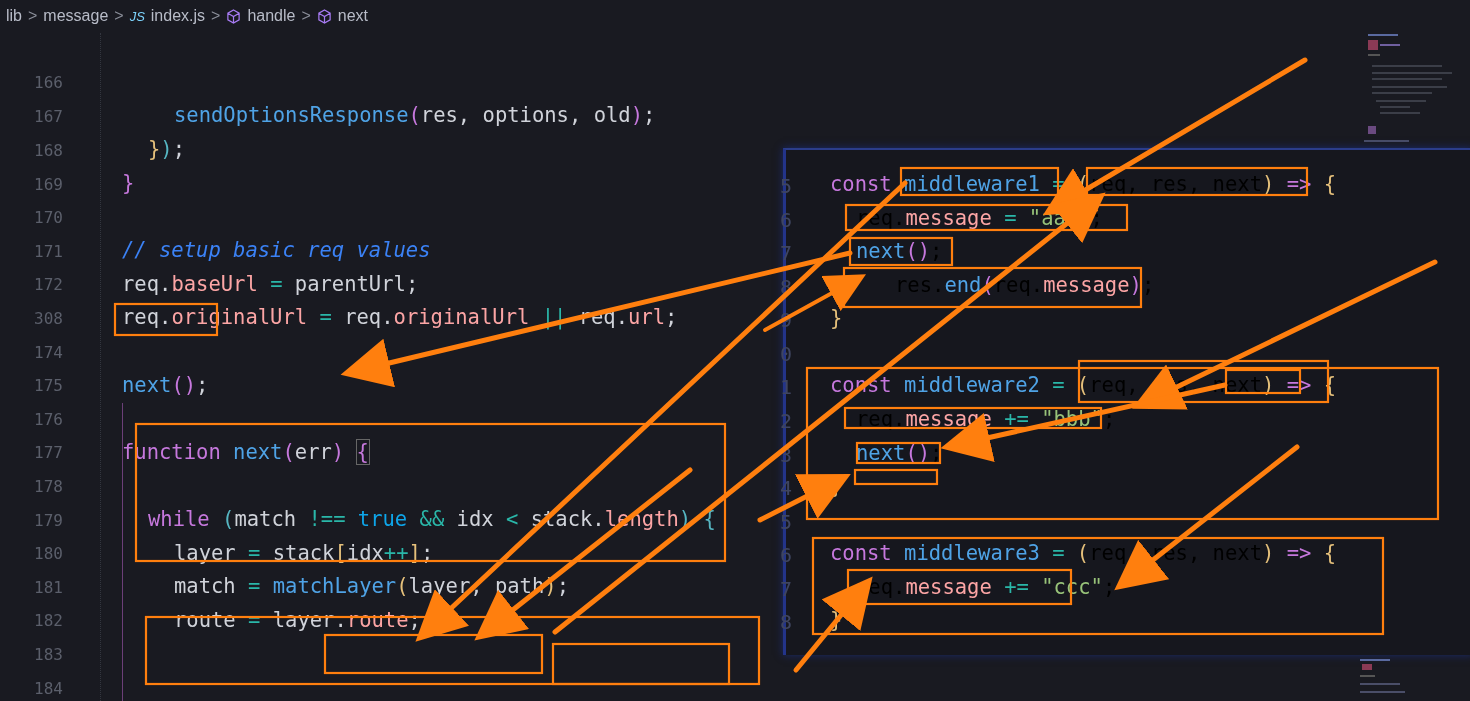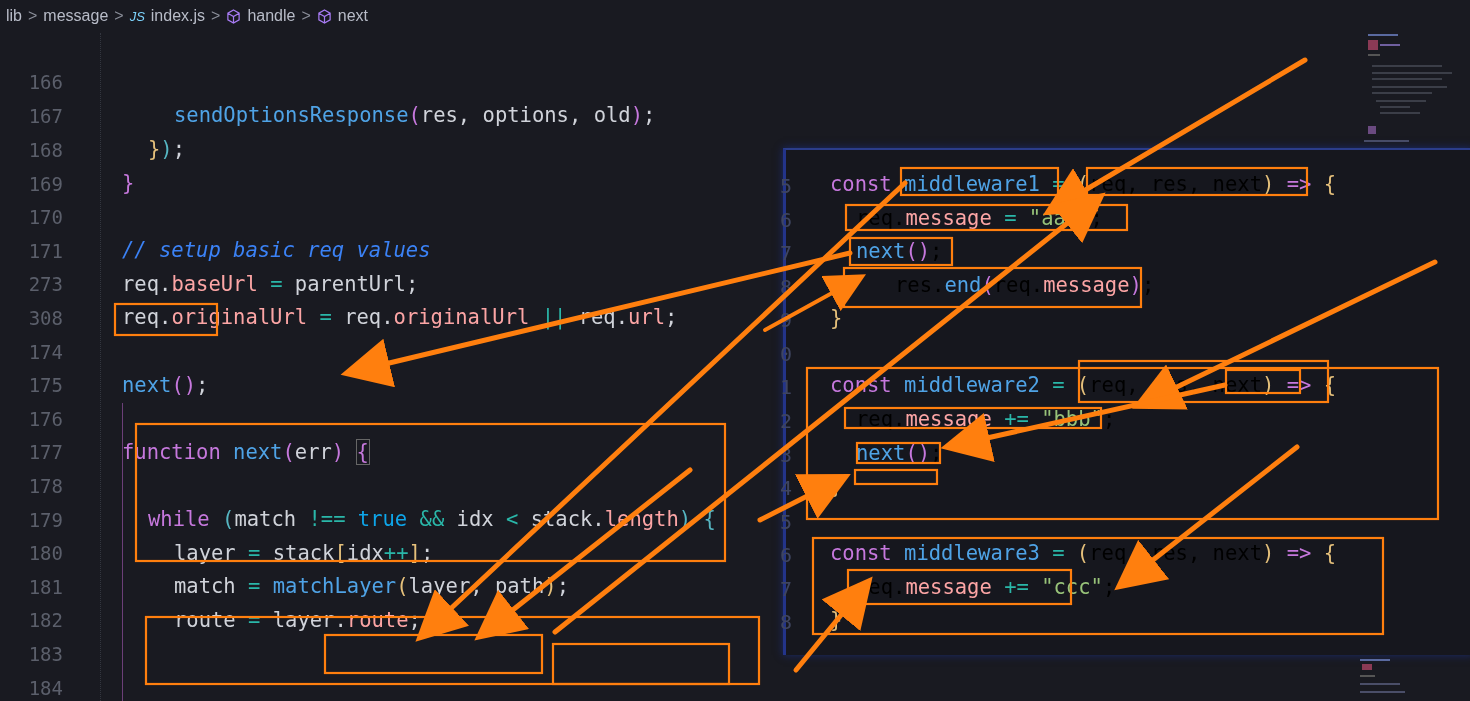--- a/index.html
+++ b/index.html
@@ -5,21 +5,21 @@
   html,body{margin:0;padding:0;}
   body{width:1470px;height:701px;overflow:hidden;background:#191a21;position:relative;
        font-family:"DejaVu Sans Mono","Liberation Mono",monospace;}
   .crumbs{position:absolute;left:0;top:0;height:32px;width:1470px;display:flex;align-items:center;
           padding-left:6px;font-family:"Liberation Sans",sans-serif;font-size:16px;color:#b8bcc8;gap:6px;}
   .crumbs .sep{color:#8a8e99;}
   .crumbs .js{color:#7dd3fc;font-weight:normal;font-style:italic;font-size:13px;}
   .crumbs .cube{width:15px;height:15px;display:inline-block;}
   .editor{position:absolute;left:0;top:33px;width:1350px;height:668px;}
   .line{position:absolute;left:0;height:33px;line-height:33px;font-size:20.5px;white-space:pre;}
-  .ln{position:absolute;left:18px;width:45px;text-align:right;color:#5b5f6b;font-size:19px;}
+  .ln{position:absolute;left:18px;width:45px;text-align:right;color:#5b5f6b;font-size:16px;}
   .code{position:absolute;left:0;color:#d0d3da;}
   .guide{position:absolute;width:0;border-left:1px dotted #33363f;}
   .kw{color:#c678dd}.fn{color:#4fa3e6}.prop{color:#fca5a5}.str{color:#98c379}.cmt{color:#3b82f6;font-style:italic}
   .op{color:#2ab7a9}.bool{color:#0ea5e9}.br1{color:#e5c07b}.br2{color:#c678dd}.br3{color:#56b6c2}
   .minimap{position:absolute;right:0;top:30px;width:120px;height:120px;}
   .overlay{position:absolute;left:783px;top:148px;width:687px;height:505px;background:#16171e;
            border-top:2px solid #2b3d8a;border-left:3px solid #23348a;box-shadow:0 0 8px #1b2a6a;}
   .oln{position:absolute;left:-6px;color:#3f4560;font-size:20px;width:12px;text-align:right;}
   .minimap2{position:absolute;right:10px;top:655px;width:120px;height:46px;}
   svg.annot{position:absolute;left:0;top:0;width:1470px;height:701px;pointer-events:none;}
@@ -73,21 +73,21 @@
     <span class="ln">170</span>
     <span class="code cmt" style="left:122px">// setup basic req values</span>
   </div>
 
   <div class="line" style="top:169px">
     <span class="ln">171</span>
     <span class="code" style="left:122px">req.<span class="prop">baseUrl</span> <span class="op">=</span> parentUrl;</span>
   </div>
 
   <div class="line" style="top:202px">
-    <span class="ln">273</span>
+    <span class="ln">172</span>
     <span class="code" style="left:122px">req.<span class="prop">originalUrl</span> <span class="op">=</span> req.<span class="prop">originalUrl</span> <span class="op">||</span> req.<span class="prop">url</span>;</span>
   </div>
 
   <div class="line" style="top:236px">
     <span class="ln">308</span>
   </div>
 
   <div class="line" style="top:270px">
     <span class="ln">174</span>
     <span class="code" style="left:122px"><span class="fn">next</span><span class="br2">()</span>;</span>

